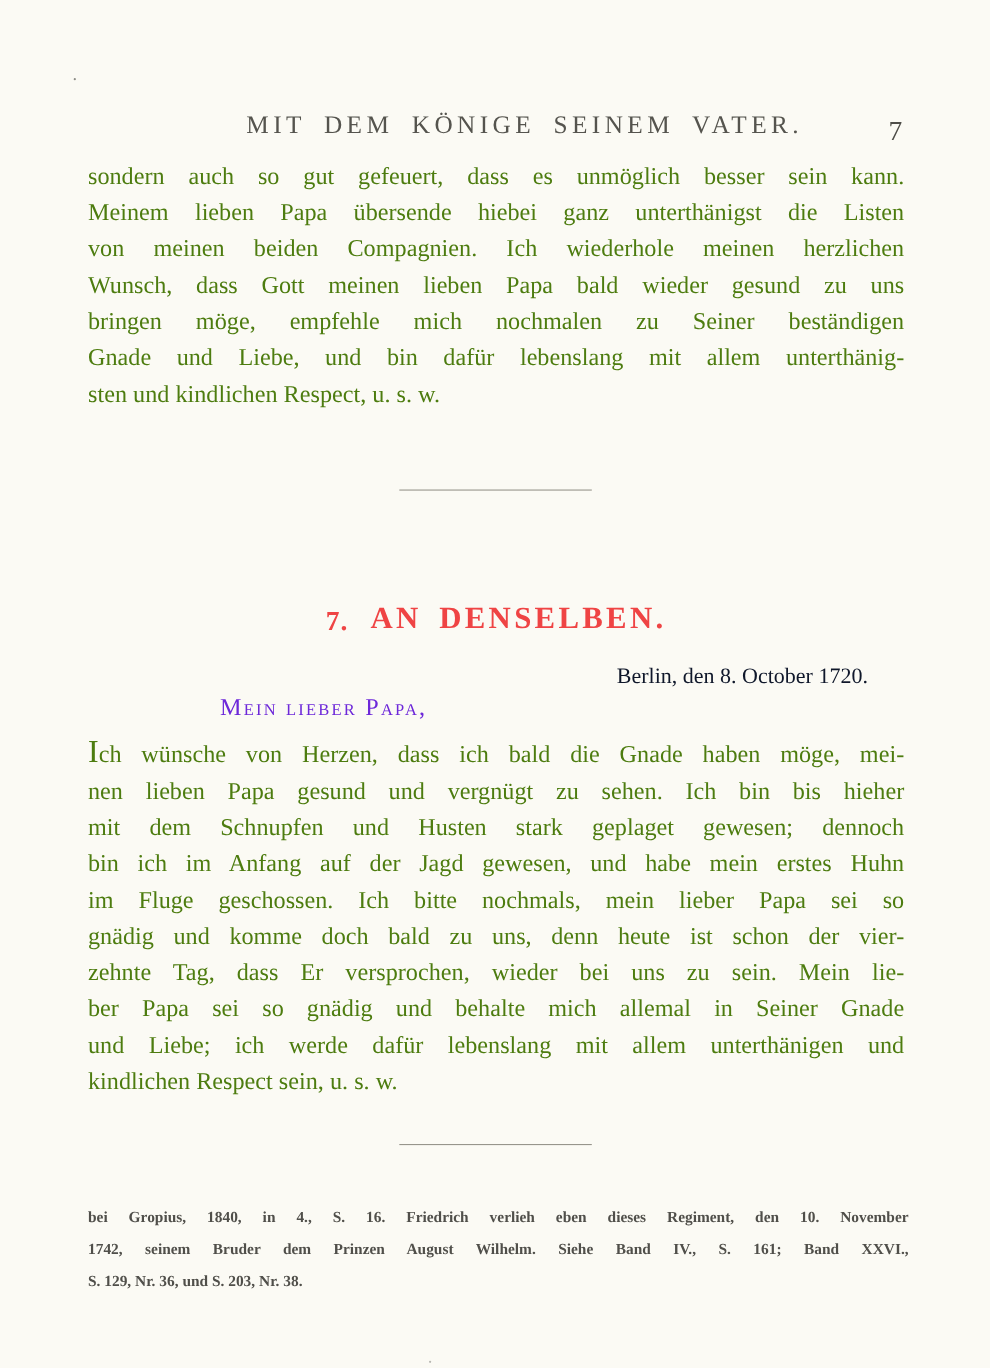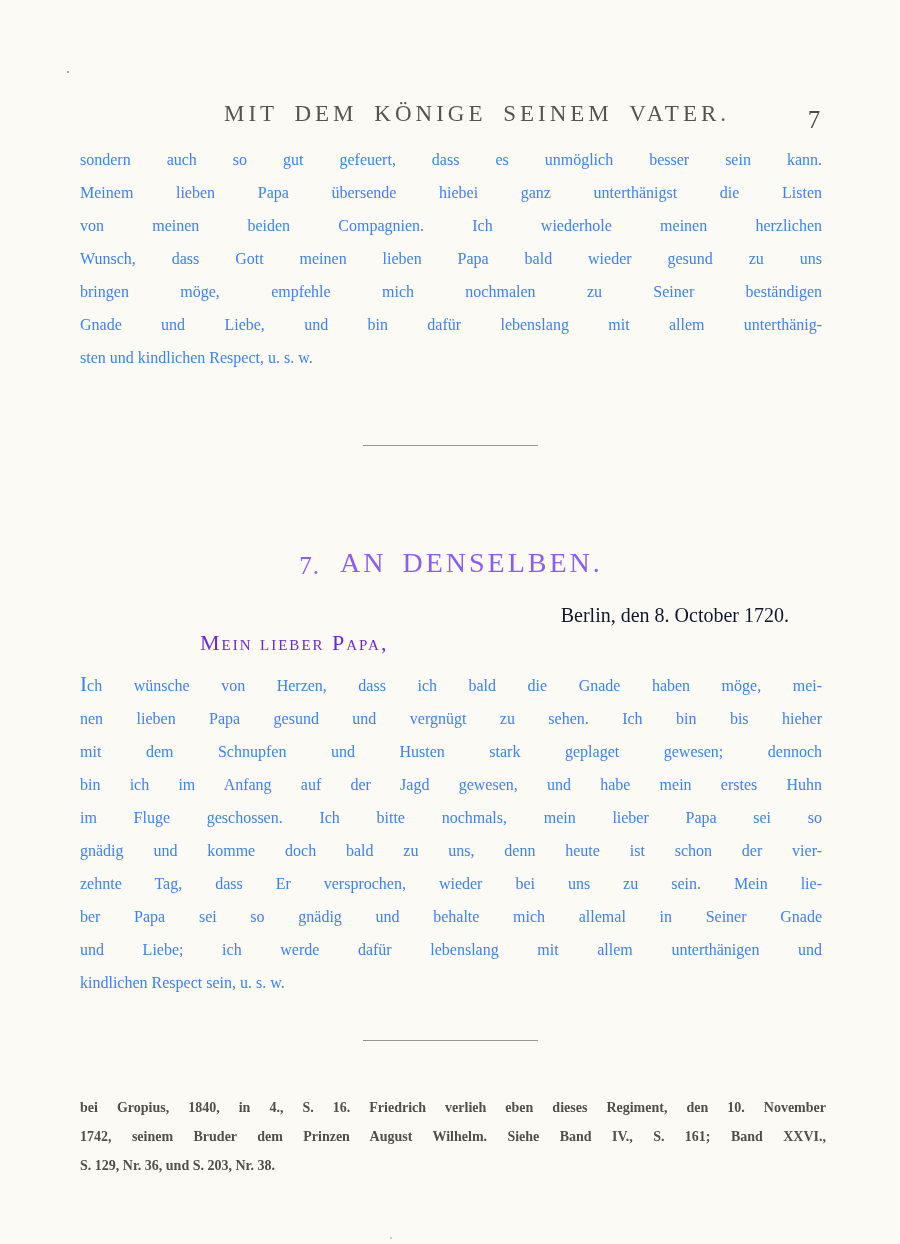--- a/index.html
+++ b/index.html
@@ -32,23 +32,23 @@
     top: 106px; left: 799px; width: 30px;
     text-align: center;
     font-size: 25px;
     color: #4e4d48;
   }
 
   
   .textblock {
     position: absolute;
     left: 80px; width: 742px;
-    font-size: 16px;
+    font-size: 22px;
     line-height: 33px;
-    color: #3b82f6;
+    color: #4d7c0f;
   }
   .para1 { top: 143px; }
   .letter-body { top: 669px; }
   .line { text-align: justify; }
   .jline { text-align-last: justify; }
   .letter-body .line:first-child::first-letter {
     font-size: 1.32em;
     line-height: 1px;
   }
 
@@ -60,23 +60,23 @@
   }
   .divider1 { top: 445px; }
   .divider2 { top: 1040px; }
 
   
   .letter-heading {
     position: absolute;
     top: 547px; left: 80px; width: 742px;
     margin: 0;
     text-align: center;
-    font-weight: normal;
+    font-weight: bold;
     font-size: 28px;
-    color: #8b5cf6;
+    color: #ef4444;
   }
   .letter-number {
     font-size: 25px;
     position: relative; top: 2px;
     margin-right: 20px;
     letter-spacing: 1px;
   }
   .letter-title { letter-spacing: 3px; word-spacing: 6px; }
 
   .dateline {

